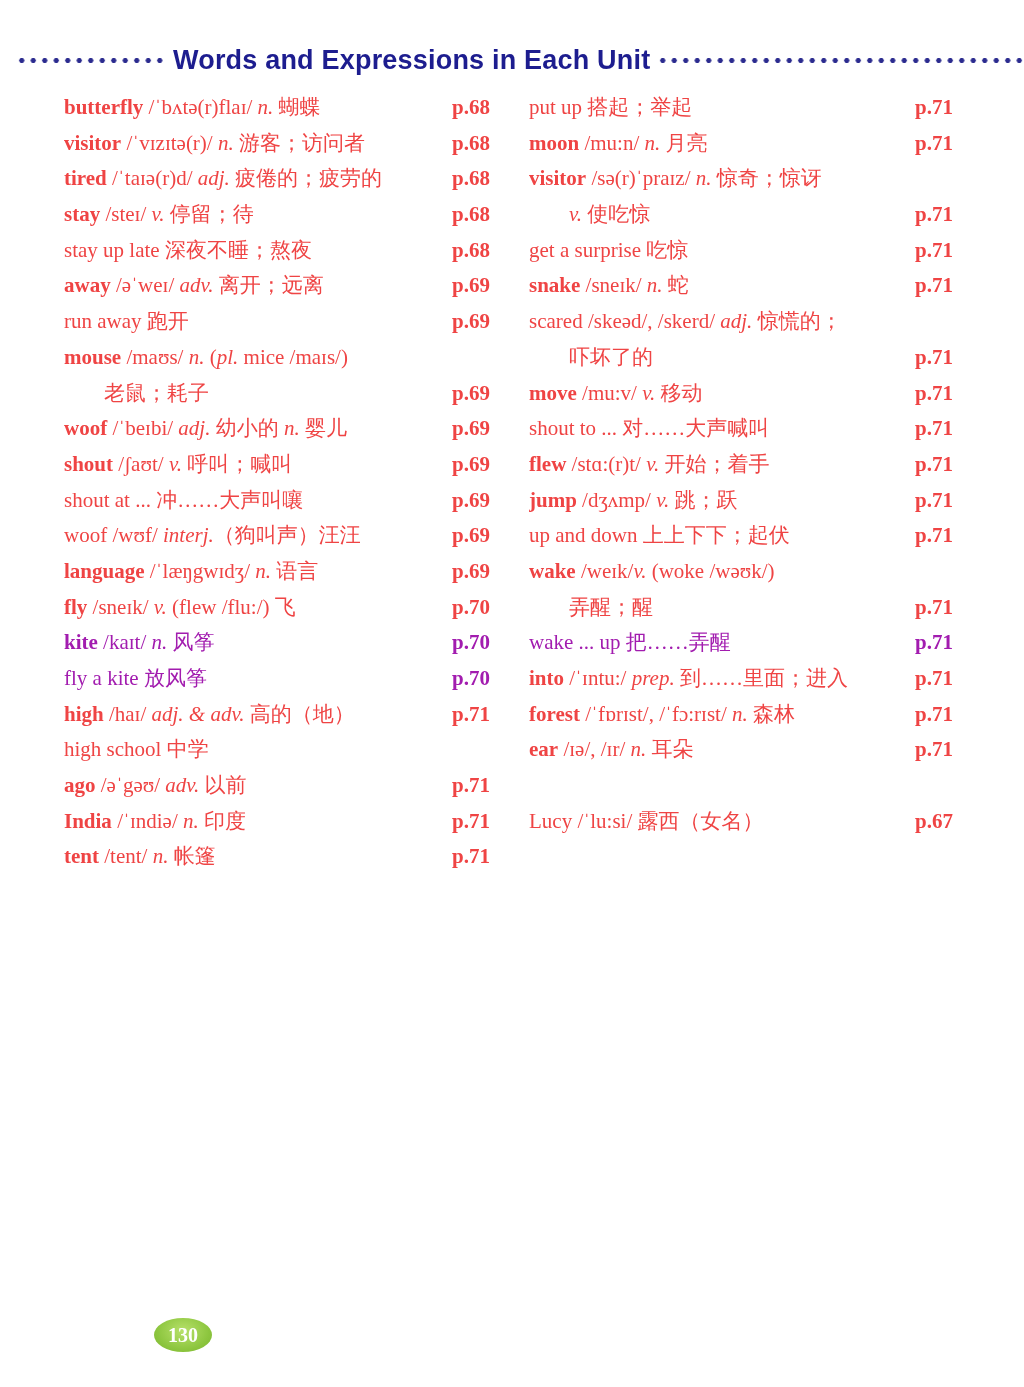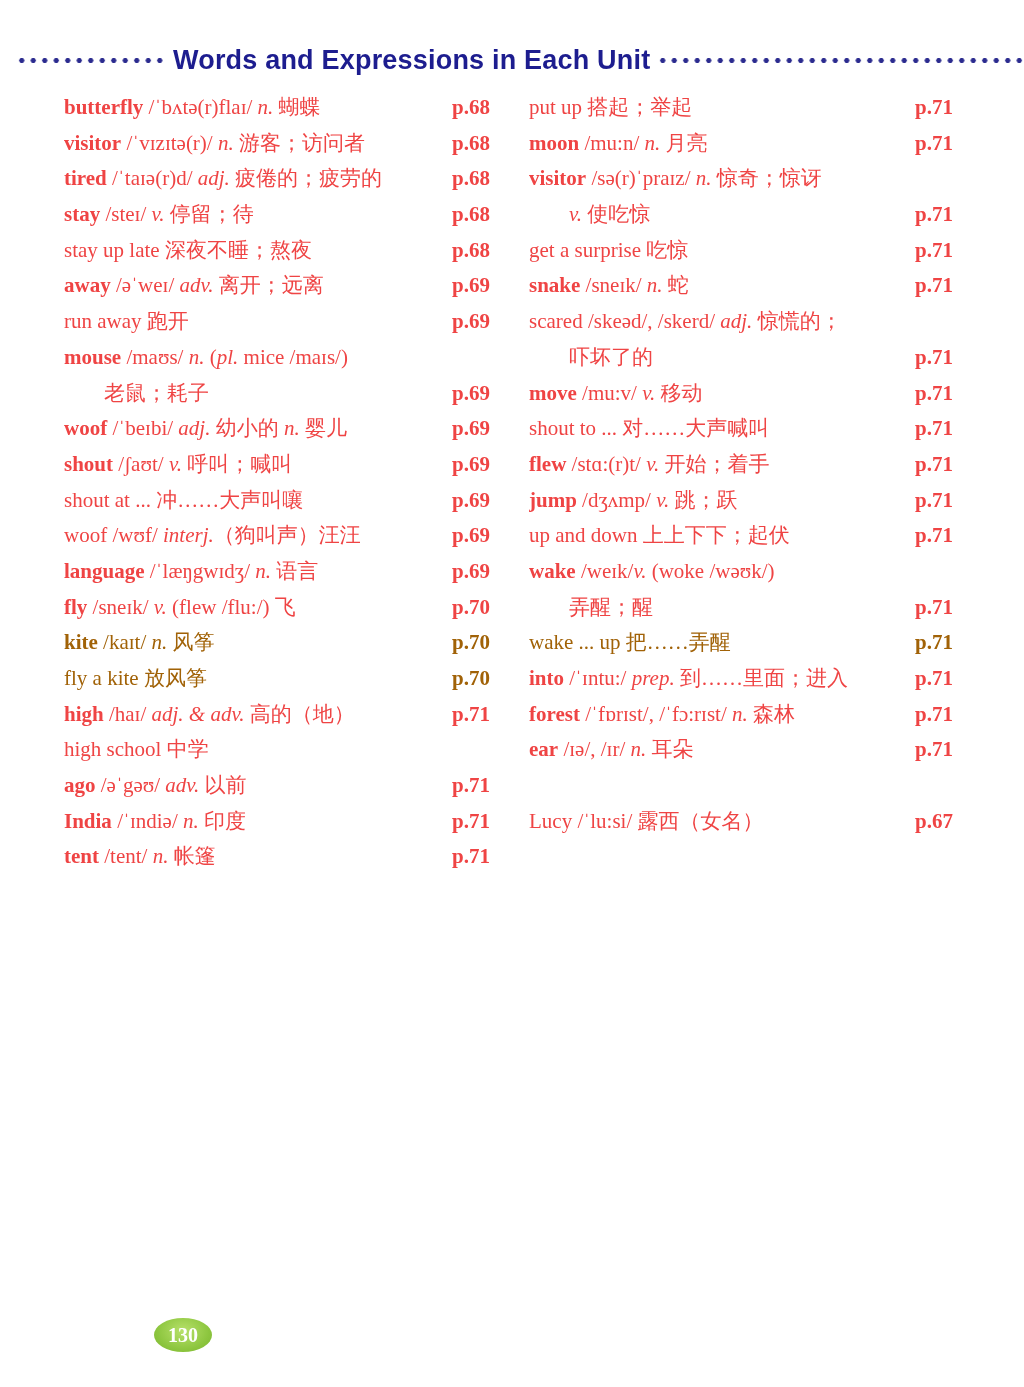--- a/index.html
+++ b/index.html
@@ -30,21 +30,21 @@
   .col-left{left:64px;width:426px;}
   .col-right{left:529px;width:424px;}
   .row{
     display:flex;justify-content:space-between;align-items:baseline;
     height:35.7px;line-height:35.7px;font-size:21px;color:#ef4444;
     white-space:nowrap;
   }
   .row .txt{overflow:hidden;}
   .row .page{font-weight:700;margin-left:10px;flex-shrink:0;}
   .row.indent .txt{padding-left:40px;}
-  .row.light{color:#a16207;}
+  .row.light{color:#a21caf;}
   .spacer{height:35.7px;}
   .seg-b{font-weight:700;}
   .seg-i{font-style:italic;}
   .seg-r{font-style:normal;font-weight:400;}
   
   .badge{
     position:absolute;left:154px;top:1318px;width:58px;height:34px;
     border-radius:50%;
     background:radial-gradient(ellipse at 50% 38%,#b8e16b 0%,#8dc63f 62%,#7ab32d 100%);
     display:flex;align-items:center;justify-content:center;

